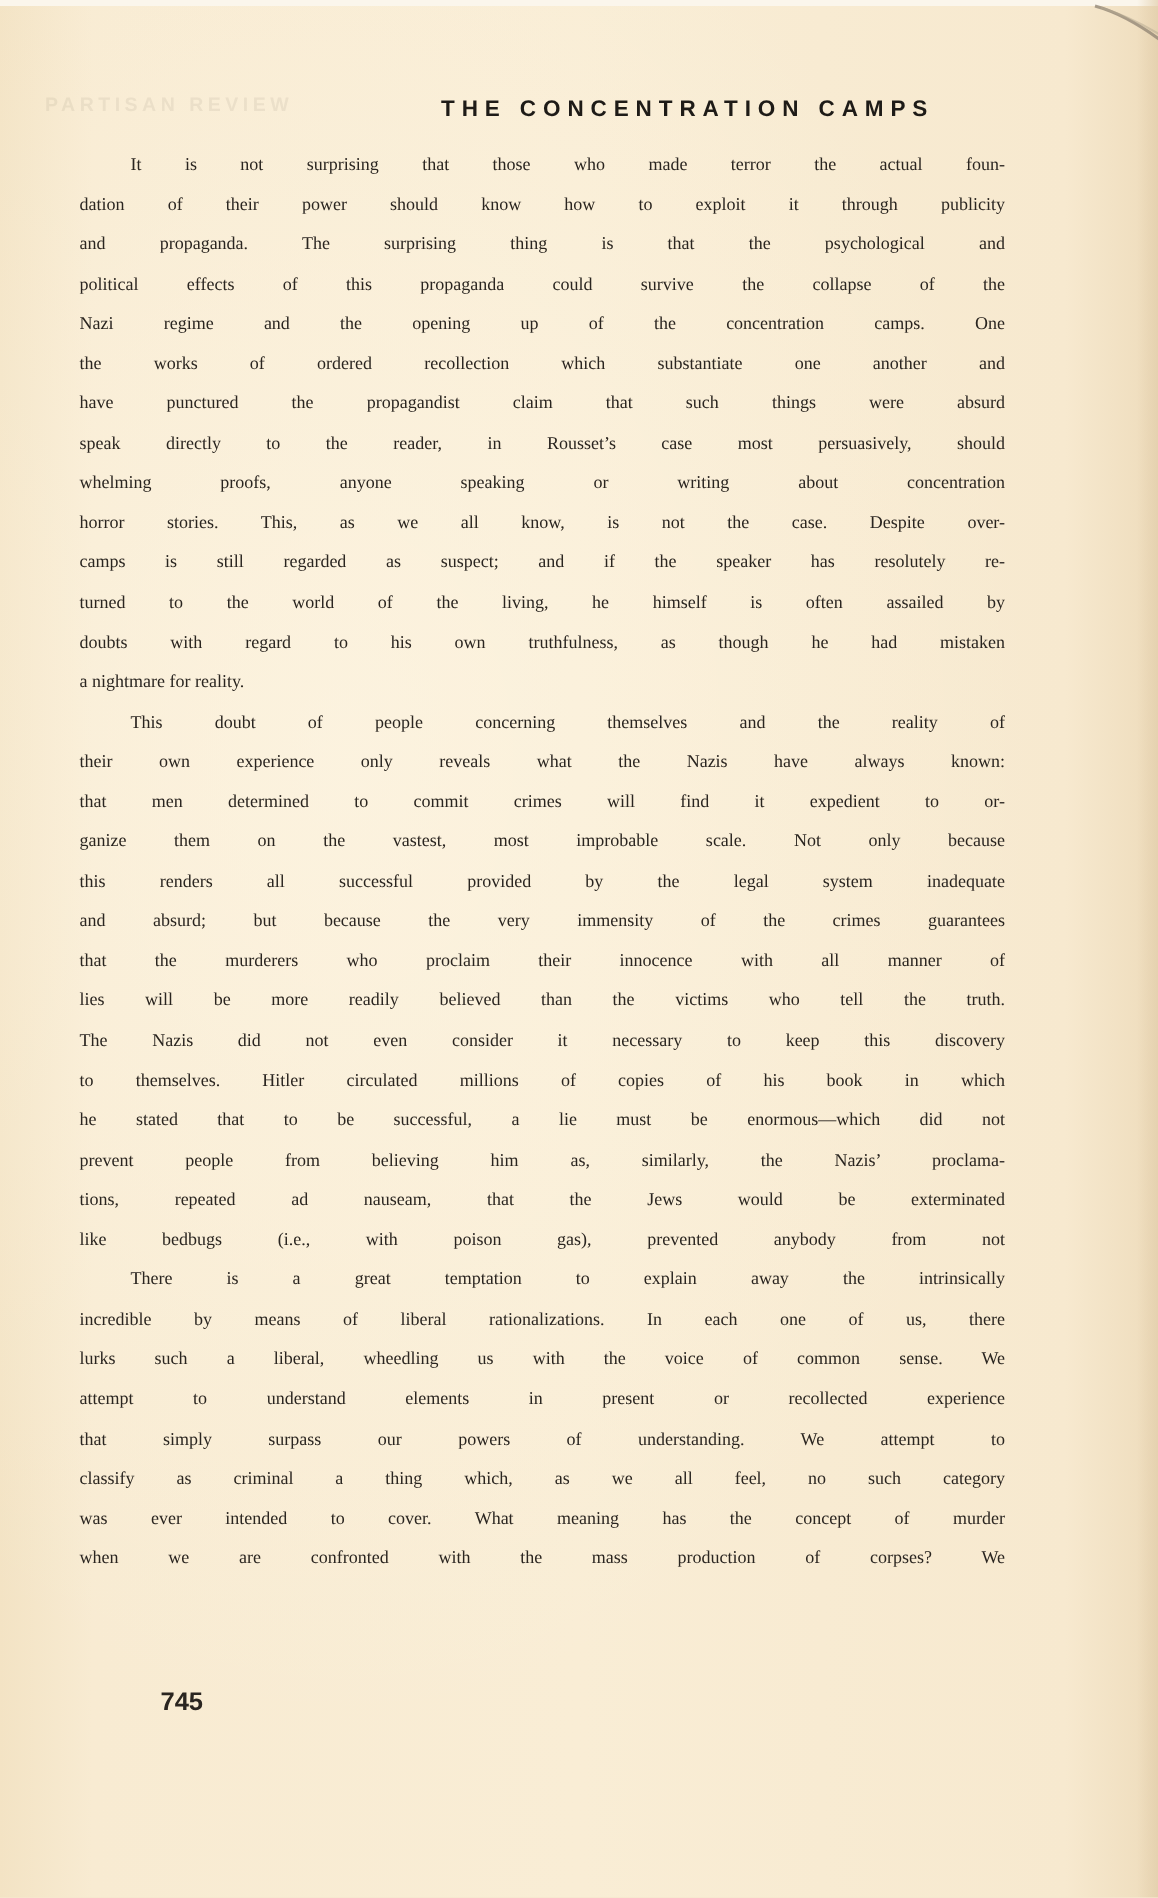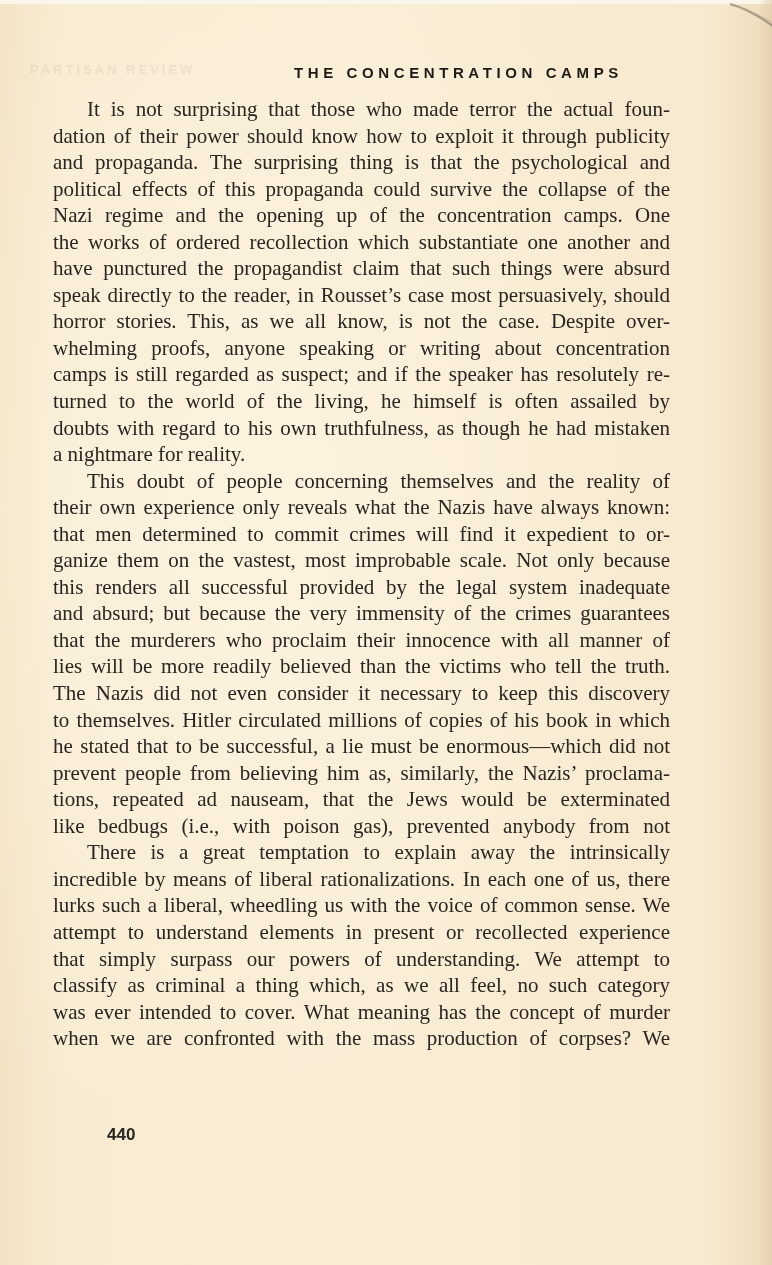--- a/index.html
+++ b/index.html
@@ -64,21 +64,21 @@
       color: #1e1b17;
       white-space: nowrap;
       margin-left: 16px;
     }
     .body-text {
       position: absolute;
       left: 53px;
       top: 96px;
       width: 617px;
       font-family: "Liberation Serif", serif;
-      font-size: 21px;
+      font-size: 12px;
       color: #2a2520;
     }
     .line {
       display: block;
       height: 26.55px;
       line-height: 26.55px;
       text-align: justify;
       text-align-last: justify;
       white-space: nowrap;
     }
@@ -118,22 +118,22 @@
 
     <div>
       <span class="line indent">It is not surprising that those who made terror the actual foun-</span>
       <span class="line">dation of their power should know how to exploit it through publicity</span>
       <span class="line">and propaganda. The surprising thing is that the psychological and</span>
       <span class="line">political effects of this propaganda could survive the collapse of the</span>
       <span class="line">Nazi regime and the opening up of the concentration camps. One</span>
       <span class="line">the works of ordered recollection which substantiate one another and</span>
       <span class="line">have punctured the propagandist claim that such things were absurd</span>
       <span class="line">speak directly to the reader, in Rousset’s case most persuasively, should</span>
+      <span class="line">whelming proofs, anyone speaking or writing about concentration</span>
       <span class="line">horror stories. This, as we all know, is not the case. Despite over-</span>
-      <span class="line">whelming proofs, anyone speaking or writing about concentration</span>
       <span class="line">camps is still regarded as suspect; and if the speaker has resolutely re-</span>
       <span class="line">turned to the world of the living, he himself is often assailed by</span>
       <span class="line">doubts with regard to his own truthfulness, as though he had mistaken</span>
       <span class="line last">a nightmare for reality.</span>
     </div>
 
     <div>
       <span class="line indent">This doubt of people concerning themselves and the reality of</span>
       <span class="line">their own experience only reveals what the Nazis have always known:</span>
       <span class="line">that men determined to commit crimes will find it expedient to or-</span>
@@ -155,14 +155,14 @@
       <span class="line">incredible by means of liberal rationalizations. In each one of us, there</span>
       <span class="line">lurks such a liberal, wheedling us with the voice of common sense. We</span>
       <span class="line">attempt to understand elements in present or recollected experience</span>
       <span class="line">that simply surpass our powers of understanding. We attempt to</span>
       <span class="line">classify as criminal a thing which, as we all feel, no such category</span>
       <span class="line">was ever intended to cover. What meaning has the concept of murder</span>
       <span class="line">when we are confronted with the mass production of corpses? We</span>
     </div>
   </div>
 
-  <div class="folio">440</div>
+  <div class="folio">745</div>
 </div>
 
 </body></html>

